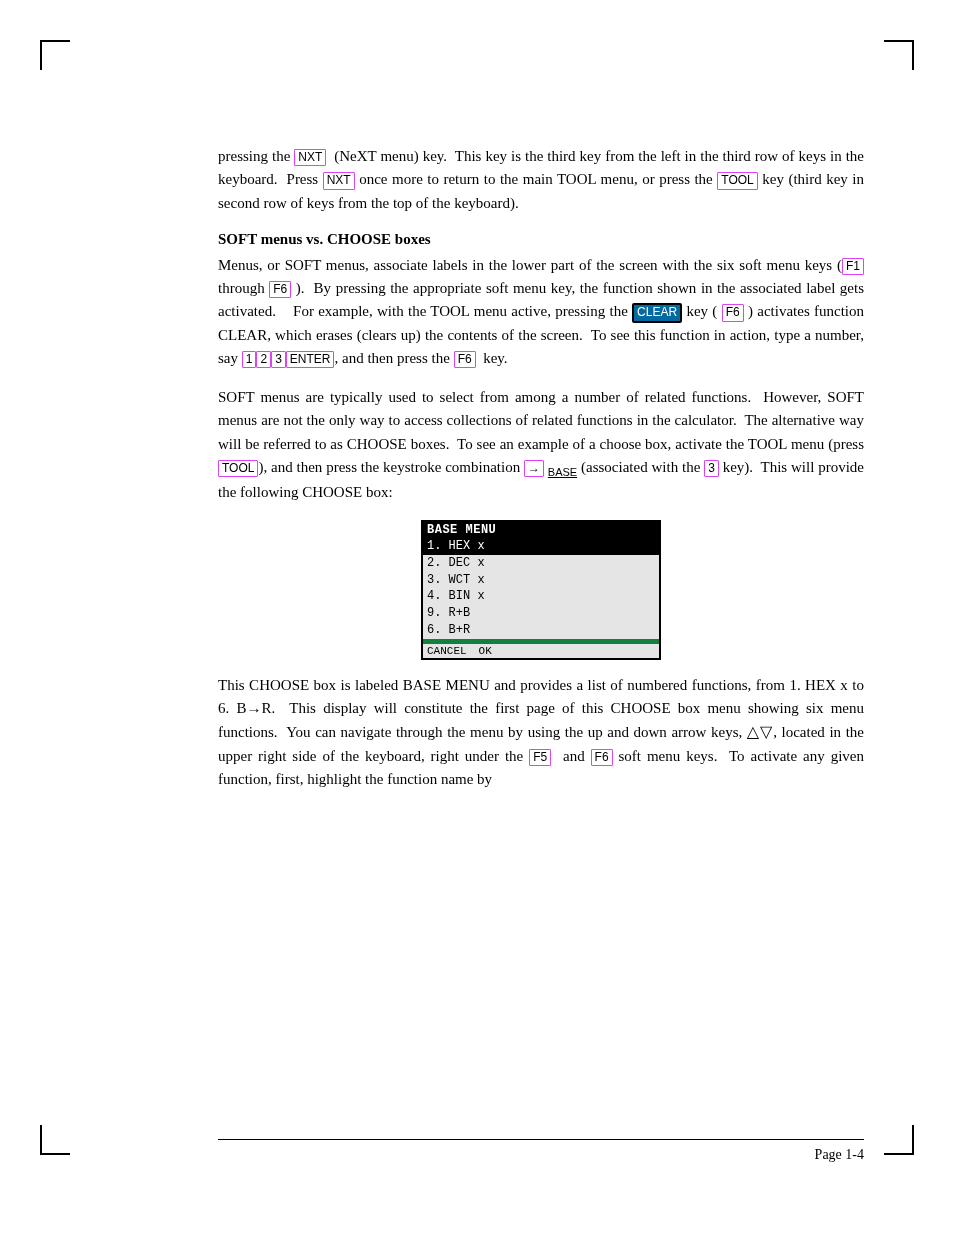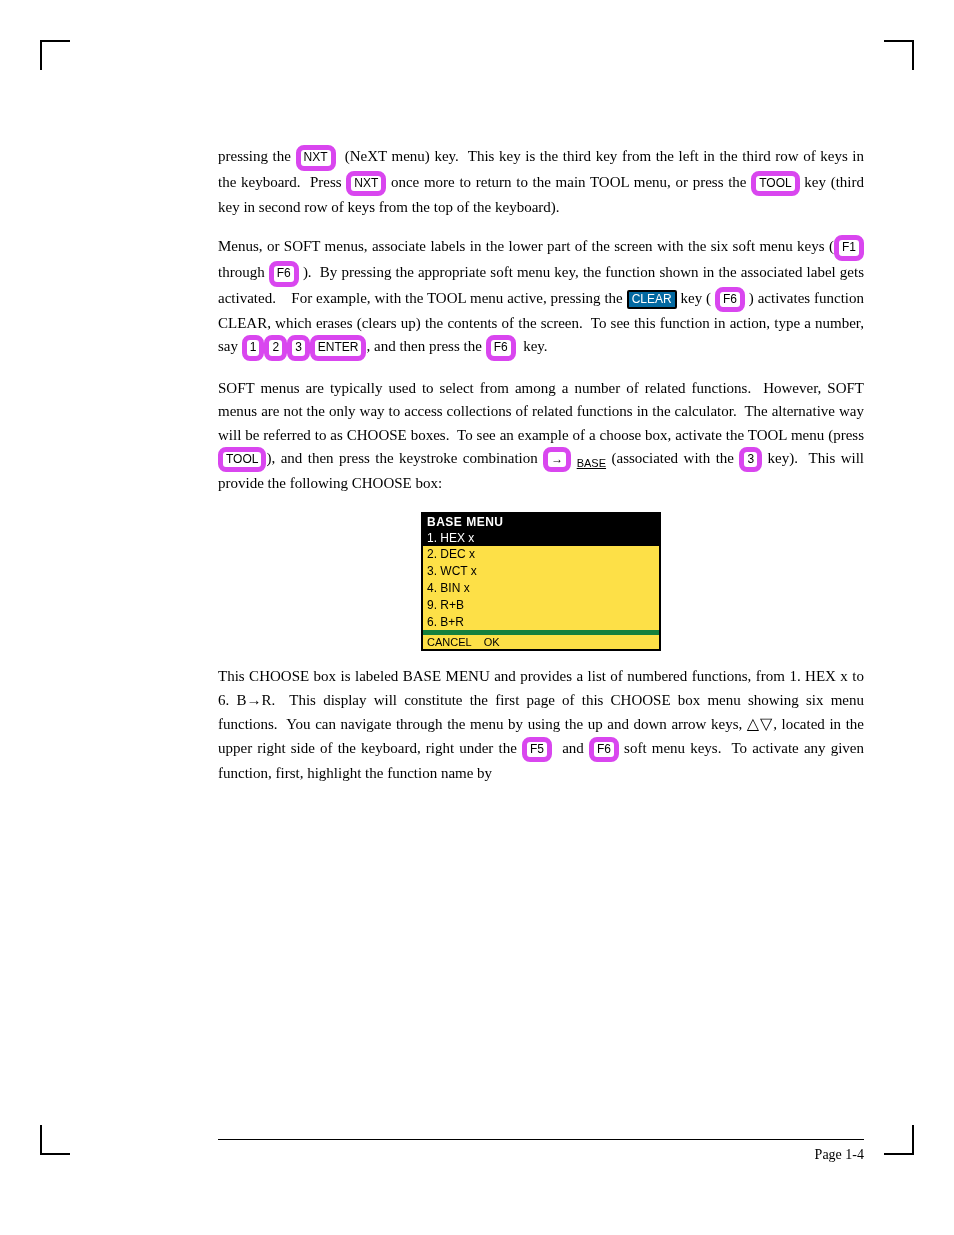--- a/index.html
+++ b/index.html
@@ -56,22 +56,22 @@
     }
     .section-heading {
       font-weight: bold;
       font-size: 15px;
       margin-bottom: 6px;
       margin-top: 4px;
     }
     
     .key {
       display: inline-block;
-      border: 5px solid #d946ef;
-      border-radius: 8px;
+      border: 1px solid #d946ef;
+      border-radius: 1px;
       padding: 0 3px;
       font-size: 12px;
       font-family: Arial, sans-serif;
       background: #fff;
       vertical-align: middle;
       line-height: 1.3;
       white-space: nowrap;
     }
     .key-highlight {
       display: inline-block;
@@ -88,23 +88,23 @@
     }
     
     .calc-screen-container {
       display: flex;
       justify-content: center;
       margin: 14px 0 14px 0;
     }
     .calc-screen {
       border: 2px solid #000;
       width: 240px;
-      font-family: Liberation Sans, sans-serif;
-      font-size: 12px;
-      background: #fde047;
+      font-family: Liberation Mono, monospace;
+      font-size: 12px;
+      background: #e5e5e5;
     }
     .calc-screen-title {
       background: #000;
       color: #fff;
       padding: 1px 4px;
       font-weight: bold;
       font-size: 12px;
       letter-spacing: 0.5px;
     }
     .calc-screen-row {
@@ -153,20 +153,21 @@
   <div class="corner-mark bl"></div>
   <div class="corner-mark br"></div>
 
   <div class="content">
 
     <div class="paragraph">
       pressing the <span class="key">NXT</span>&nbsp; (NeXT menu) key.&nbsp; This key is the third key from the left in the third row of keys in the keyboard.&nbsp; Press <span class="key">NXT</span> once more to return to the main TOOL menu, or press the <span class="key">TOOL</span> key (third key in second row of keys from the top of the keyboard).
     </div>
 
 
+    <div class="section-heading">SOFT menus vs. CHOOSE boxes</div>
 
     <div class="paragraph">
       Menus, or SOFT menus, associate labels in the lower part of the screen with the six soft menu keys (<span class="key">F1</span> <span> through </span> <span class="key">F6</span> ).&nbsp; By pressing the appropriate soft menu key, the function shown in the associated label gets activated.&nbsp;&nbsp;&nbsp; For example, with the TOOL menu active, pressing the <span class="key-highlight">CLEAR</span> key ( <span class="key">F6</span> ) activates function CLEAR, which erases (clears up) the contents of the screen.&nbsp; To see this function in action, type a number, say <span class="key">1</span><span class="key">2</span><span class="key">3</span><span class="key">ENTER</span>, and then press the <span class="key">F6</span>&nbsp; key.
     </div>
 
     <div class="paragraph">
       SOFT menus are typically used to select from among a number of related functions.&nbsp; However, SOFT menus are not the only way to access collections of related functions in the calculator.&nbsp; The alternative way will be referred to as CHOOSE boxes.&nbsp; To see an example of a choose box, activate the TOOL menu (press <span class="key">TOOL</span>), and then press the keystroke combination <span class="key">→</span> <span class="sub-label">BASE</span> (associated with the <span class="key">3</span> key).&nbsp; This will provide the following CHOOSE box:
     </div>
 
     <div class="calc-screen-container">

